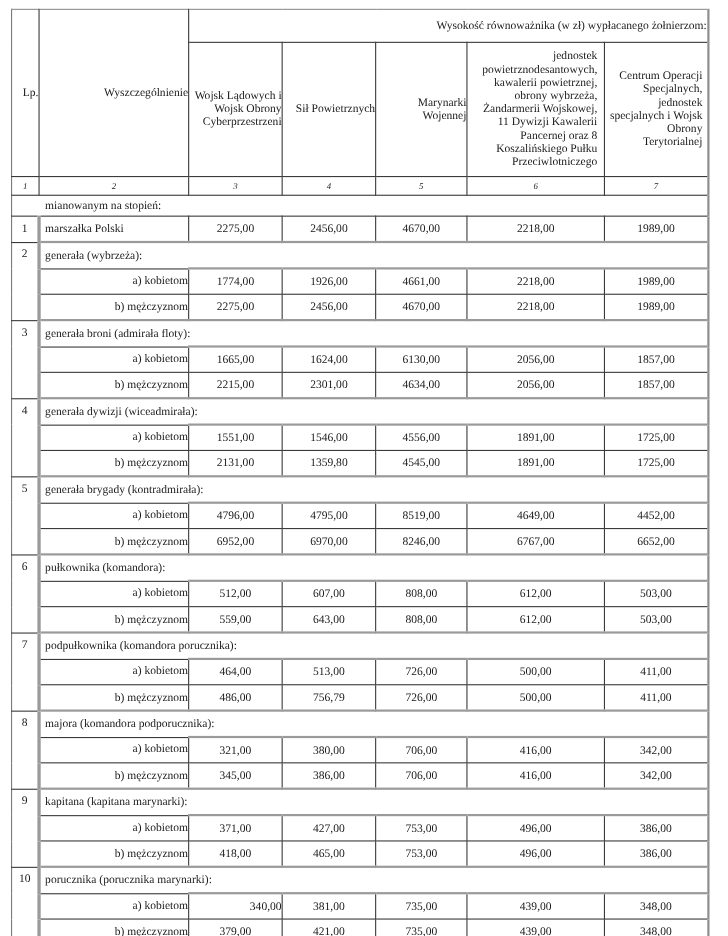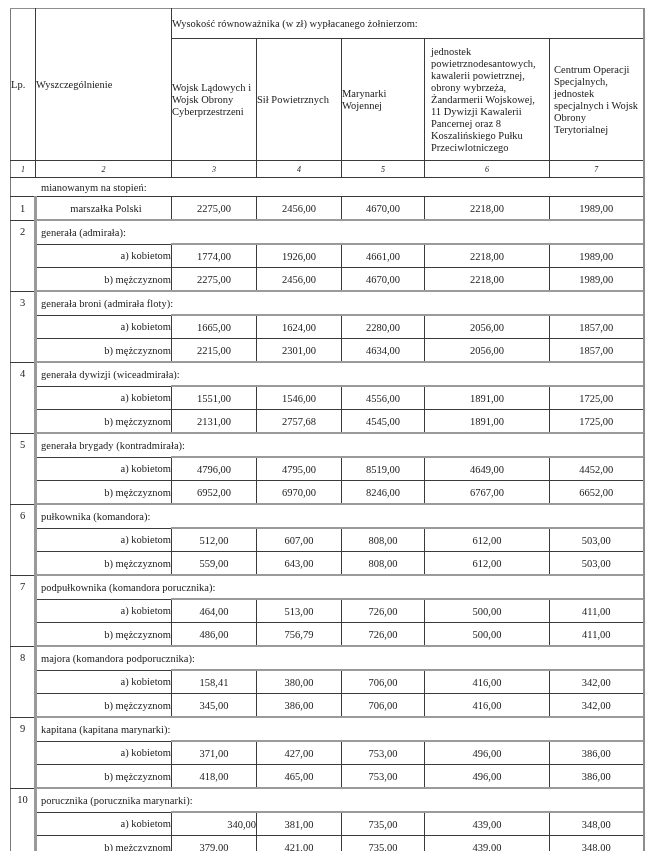--- a/index.html
+++ b/index.html
@@ -4,27 +4,27 @@
 <style>
   html, body { margin: 0; padding: 0; background: #ffffff; }
   body { width: 662px; height: 851px; overflow: hidden; position: relative;
          font-family: "Liberation Serif", "DejaVu Serif", serif; color: #1a1a1a; }
   table { position: absolute; left: 10px; top: 8px; border-collapse: collapse;
           width: 633px; table-layout: fixed; font-size: 10.5px; }
   td, th { border: 1px solid #3a3a3a; padding: 0; font-weight: normal; }
   .outer-left { border-left: 1.5px solid #7a7a7a; }
   .outer-right { border-right: 2px solid #8e8e8e; }
   .top-row th { border-top: 1.5px solid #8e8e8e; }
-  th { text-align: left; vertical-align: middle; line-height: 12px; }
+  th { text-align: right; vertical-align: middle; line-height: 12px; }
   .hdr-main { height: 29px; }
   .hdr-sub { height: 121px; }
   .num-row td { height: 16px; font-size: 8px; font-style: italic; text-align: center; }
   .section td { height: 18px; padding-left: 10px; text-align: left; border-left: 1.5px solid #7a7a7a; border-right: 2px solid #8e8e8e; }
   .lp { text-align: center; vertical-align: top; padding-top: 5px; }
-  .rank td.label { height: 22px; padding-left: 4px; text-align: center; border-left: 3px solid #9a9a9a; }
+  .rank td.label { height: 22px; padding-left: 4px; text-align: left; border-left: 3px solid #9a9a9a; }
   .rank td.val { text-align: center; }
   .sub td { height: 22px; }
   .sub td.label { padding-left: 4px; text-align: right; border-left: 3px solid #9a9a9a; }
   .sub td.val { text-align: center; }
   .group-head td.gl { height: 22px; padding-left: 4px; text-align: left; border-left: 3px solid #9a9a9a; border-top: 2px solid #9a9a9a; }
   .lpcol { border-left: 1.5px solid #7a7a7a; }
 </style>
 </head>
 <body>
 
@@ -69,21 +69,21 @@
         <td class="lp lpcol" style="vertical-align: middle; padding-top: 0px;">1</td>
         <td class="label" style="height: 22px;">marszałka Polski</td>
         <td class="val">2275,00</td>
         <td class="val">2456,00</td>
         <td class="val">4670,00</td>
         <td class="val">2218,00</td>
         <td class="val outer-right">1989,00</td>
       </tr>
       <tr class="group-head">
         <td class="lp lpcol" rowspan="3" style="border-top: 1px solid rgb(58, 58, 58);">2</td>
-        <td class="gl outer-right" colspan="6">generała (admirała):</td>
+        <td class="gl outer-right" colspan="6">generała (wybrzeża):</td>
       </tr>
       <tr class="sub">
         <td class="label">a) kobietom</td>
         <td class="val" style="border-top: 2px solid rgb(154, 154, 154);">1774,00</td>
         <td class="val" style="border-top: 2px solid rgb(154, 154, 154);">1926,00</td>
         <td class="val" style="border-top: 2px solid rgb(154, 154, 154); text-align: center;">4661,00</td>
         <td class="val" style="border-top: 2px solid rgb(154, 154, 154);">2218,00</td>
         <td class="val outer-right" style="border-top: 2px solid rgb(154, 154, 154);">1989,00</td>
       </tr>
       <tr class="sub">
@@ -95,21 +95,21 @@
         <td class="val outer-right">1989,00</td>
       </tr>
       <tr class="group-head">
         <td class="lp lpcol" rowspan="3" style="border-top: 1px solid rgb(58, 58, 58);">3</td>
         <td class="gl outer-right" colspan="6">generała broni (admirała floty):</td>
       </tr>
       <tr class="sub">
         <td class="label">a) kobietom</td>
         <td class="val" style="border-top: 2px solid rgb(154, 154, 154);">1665,00</td>
         <td class="val" style="border-top: 2px solid rgb(154, 154, 154);">1624,00</td>
-        <td class="val" style="border-top: 2px solid rgb(154, 154, 154);">2280,00</td>
+        <td class="val" style="border-top: 2px solid rgb(154, 154, 154);">6130,00</td>
         <td class="val" style="border-top: 2px solid rgb(154, 154, 154);">2056,00</td>
         <td class="val outer-right" style="border-top: 2px solid rgb(154, 154, 154);">1857,00</td>
       </tr>
       <tr class="sub">
         <td class="label">b) mężczyznom</td>
         <td class="val">2215,00</td>
         <td class="val">2301,00</td>
         <td class="val">4634,00</td>
         <td class="val">2056,00</td>
         <td class="val outer-right">1857,00</td>
@@ -122,21 +122,21 @@
         <td class="label">a) kobietom</td>
         <td class="val" style="border-top: 2px solid rgb(154, 154, 154);">1551,00</td>
         <td class="val" style="border-top: 2px solid rgb(154, 154, 154);">1546,00</td>
         <td class="val" style="border-top: 2px solid rgb(154, 154, 154);">4556,00</td>
         <td class="val" style="border-top: 2px solid rgb(154, 154, 154);">1891,00</td>
         <td class="val outer-right" style="border-top: 2px solid rgb(154, 154, 154);">1725,00</td>
       </tr>
       <tr class="sub">
         <td class="label">b) mężczyznom</td>
         <td class="val">2131,00</td>
-        <td class="val">2757,68</td>
+        <td class="val">1359,80</td>
         <td class="val">4545,00</td>
         <td class="val">1891,00</td>
         <td class="val outer-right">1725,00</td>
       </tr>
       <tr class="group-head">
         <td class="lp lpcol" rowspan="3" style="border-top: 1px solid rgb(58, 58, 58);">5</td>
         <td class="gl outer-right" colspan="6">generała brygady (kontradmirała):</td>
       </tr>
       <tr class="sub">
         <td class="label">a) kobietom</td>
@@ -193,21 +193,21 @@
         <td class="val">726,00</td>
         <td class="val">500,00</td>
         <td class="val outer-right">411,00</td>
       </tr>
       <tr class="group-head">
         <td class="lp lpcol" rowspan="3" style="border-top: 1px solid rgb(58, 58, 58);">8</td>
         <td class="gl outer-right" colspan="6">majora (komandora podporucznika):</td>
       </tr>
       <tr class="sub">
         <td class="label">a) kobietom</td>
-        <td class="val" style="border-top: 2px solid rgb(154, 154, 154);">158,41</td>
+        <td class="val" style="border-top: 2px solid rgb(154, 154, 154);">321,00</td>
         <td class="val" style="border-top: 2px solid rgb(154, 154, 154);">380,00</td>
         <td class="val" style="border-top: 2px solid rgb(154, 154, 154);">706,00</td>
         <td class="val" style="border-top: 2px solid rgb(154, 154, 154);">416,00</td>
         <td class="val outer-right" style="border-top: 2px solid rgb(154, 154, 154);">342,00</td>
       </tr>
       <tr class="sub">
         <td class="label">b) mężczyznom</td>
         <td class="val">345,00</td>
         <td class="val">386,00</td>
         <td class="val">706,00</td>

